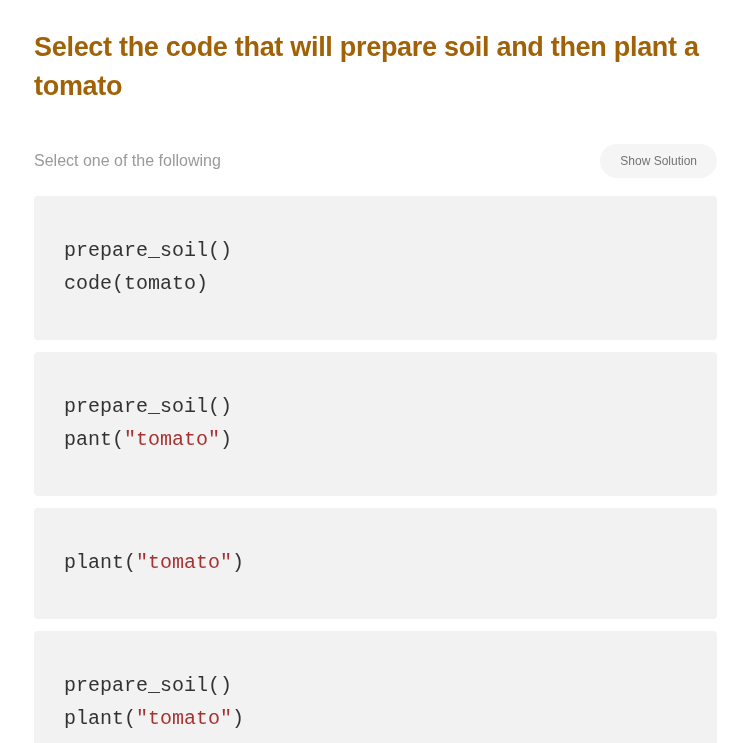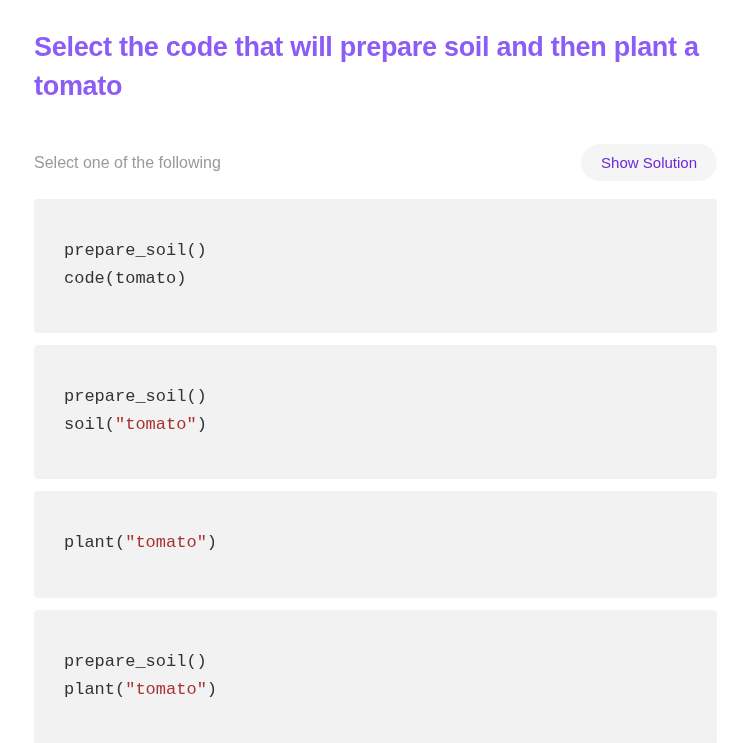--- a/index.html
+++ b/index.html
@@ -17,61 +17,61 @@
     .card {
       background: #fff;
       border-radius: 20px;
       padding: 28px 34px 34px 34px;
       width: 100%;
       height: 100%;
     }
     .question-title {
       font-size: 27px;
       font-weight: 700;
-      color: #8b5cf6;
+      color: #a16207;
       line-height: 1.45;
       letter-spacing: -0.3px;
       margin-bottom: 38px;
     }
     .subhead-row {
       display: flex;
       justify-content: space-between;
       align-items: center;
       margin-bottom: 18px;
     }
     .subhead-text {
       font-size: 16px;
       color: #9a9a9a;
       font-weight: 400;
     }
     .show-solution-btn {
       background: #f5f5f5;
       border: none;
       border-radius: 999px;
       padding: 10px 20px;
-      font-size: 15px;
-      color: #6d28d9;
+      font-size: 12px;
+      color: #737373;
       font-weight: 500;
       cursor: pointer;
       font-family: inherit;
     }
     .options {
       display: flex;
       flex-direction: column;
       gap: 12px;
     }
     .option {
       background: #f2f2f2;
       border-radius: 4px;
       padding: 38px 30px 40px 30px;
       cursor: pointer;
     }
     .code-line {
       font-family: 'Courier New', Courier, monospace;
-      font-size: 17px;
+      font-size: 20px;
       color: #333;
       line-height: 1.65;
       white-space: pre;
     }
     .str {
       color: #a83232;
     }
   </style>
 </head>
 <body>
@@ -85,21 +85,21 @@
   </div>
 
   <div class="options">
 
   <div class="option">
         <div class="code-line"><span>prepare_soil()</span></div>
         <div class="code-line"><span>code(tomato)</span></div>
       </div>
       <div class="option">
         <div class="code-line"><span>prepare_soil()</span></div>
-        <div class="code-line"><span>soil(</span><span class="str">"tomato"</span><span>)</span></div>
+        <div class="code-line"><span>pant(</span><span class="str">"tomato"</span><span>)</span></div>
       </div>
       <div class="option">
         <div class="code-line"><span>plant(</span><span class="str">"tomato"</span><span>)</span></div>
       </div>
       <div class="option">
         <div class="code-line"><span>prepare_soil()</span></div>
         <div class="code-line"><span>plant(</span><span class="str">"tomato"</span><span>)</span></div>
       </div>
     </div>
 </div>

